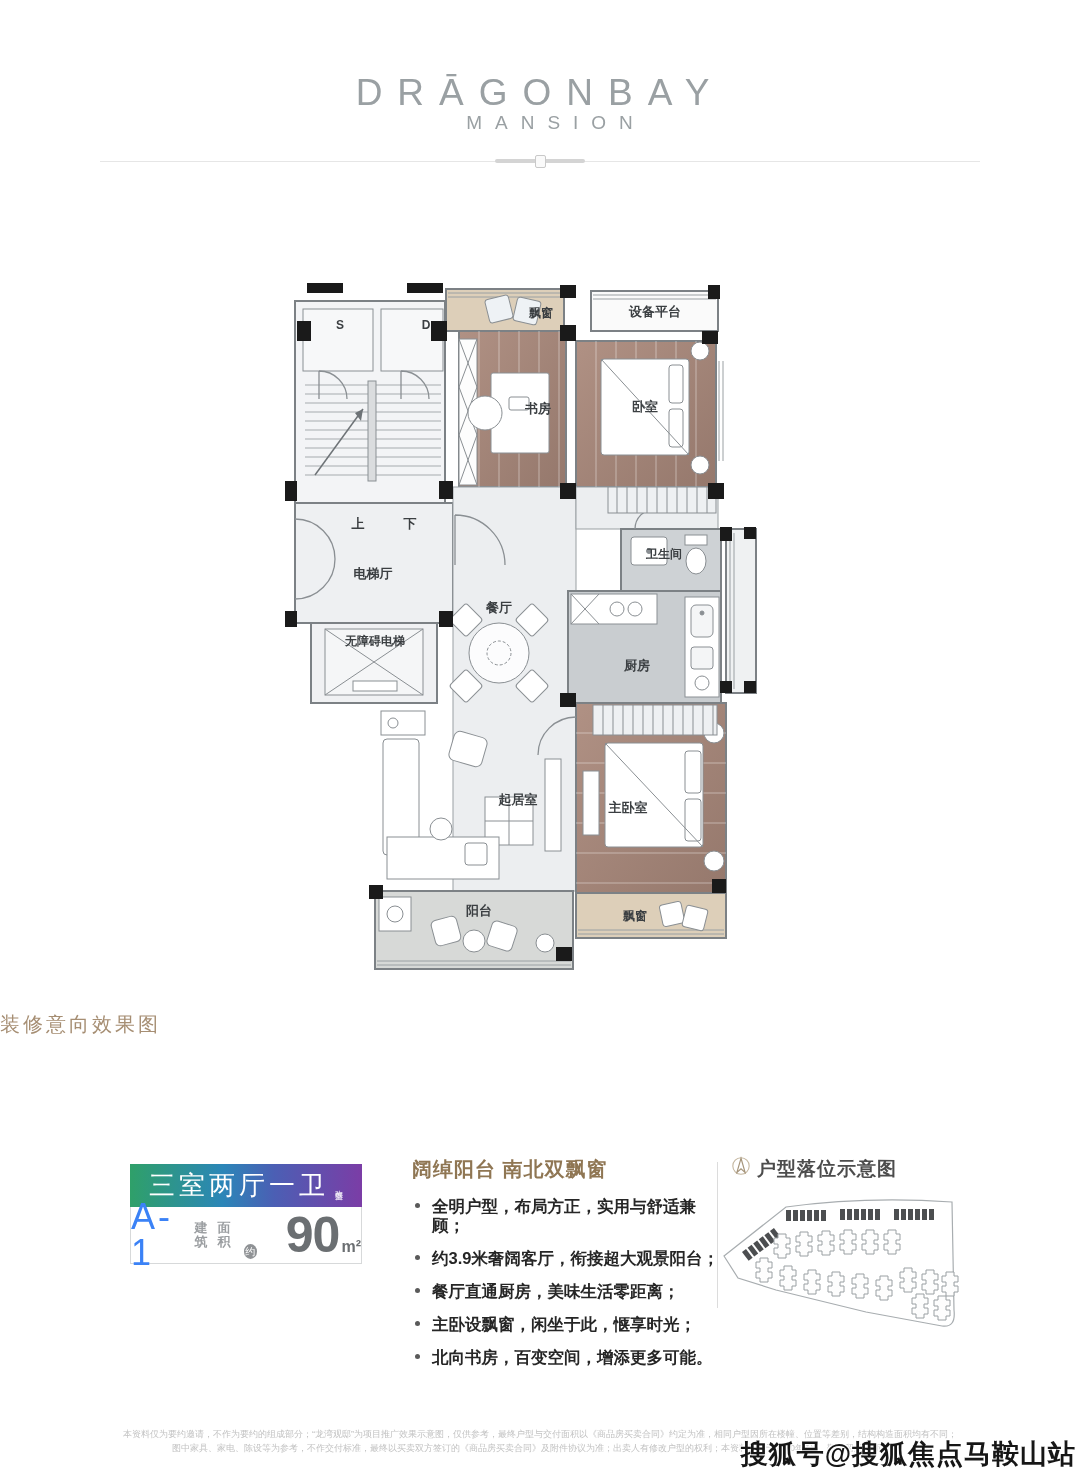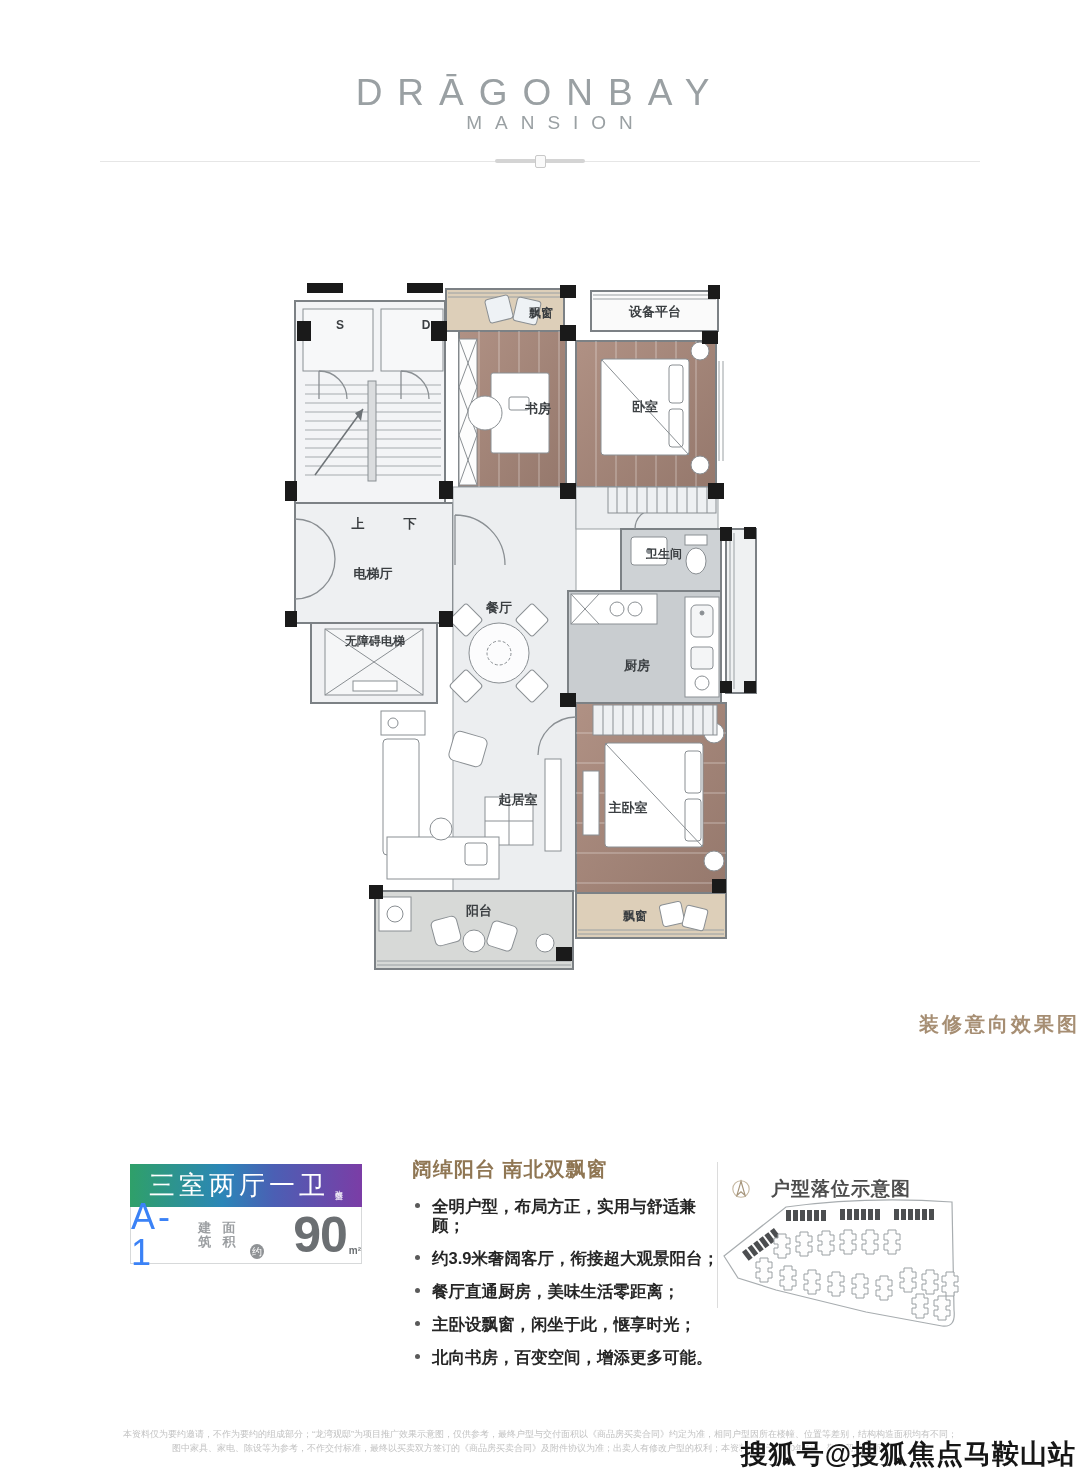--- a/index.html
+++ b/index.html
@@ -10,48 +10,48 @@
   .brand{top:60px;left:0;width:1080px;text-align:center;font-size:37px;letter-spacing:15px;color:#9aa0a3;font-weight:400;margin-top:12px;}
   .brand-sub{top:112px;left:16px;width:1080px;text-align:center;font-size:19px;letter-spacing:13px;color:#9aa0a3;font-weight:400;}
   .divider{top:161px;left:100px;width:880px;height:1px;background:#e6e6e6;}
   .divider-mid{top:159px;left:495px;width:90px;height:4px;background:#d4d4d4;border-radius:2px;}
   .divider-orn{top:155px;left:535px;width:9px;height:11px;border:1px solid #c9c9c9;background:#fafafa;border-radius:2px;}
 
   
   #plan{left:283px;top:281px;width:488px;height:697px;}
   .plan-label{font-family:"Liberation Sans",sans-serif;font-size:13px;font-weight:bold;fill:#3b3f42;text-anchor:middle;}
   .plan-label-sm{font-size:12px;}
-  .caption{top:1011px;left:0;width:1080px;text-align:right;font-size:20px;color:#a68e73;font-weight:700;letter-spacing:3px;}
+  .caption{top:1011px;left:0;width:1080px;text-align:left;font-size:20px;color:#a68e73;font-weight:400;letter-spacing:3px;}
 
   
   .badge{left:130px;top:1164px;width:232px;}
   .badge-top{height:43px;display:flex;align-items:center;justify-content:center;color:#fff;
     background:linear-gradient(90deg,#2fa069 0%,#2b86b8 40%,#4b5fb4 62%,#7b3da6 100%);}
   .badge-rooms{font-size:26px;font-weight:400;letter-spacing:4px;}
   .badge-tag{writing-mode:vertical-rl;font-size:8px;letter-spacing:1px;margin-left:3px;opacity:.92;}
   .badge-bottom{height:56px;background:#fff;border:1px solid #d7d9da;border-top:none;
     display:flex;align-items:center;justify-content:center;}
   .unit-code{font-size:36px;color:#3b82f6;font-weight:400;letter-spacing:3px;line-height:1;}
   .area-label{display:flex;flex-direction:row;font-size:13px;color:#9b9ea1;font-weight:700;line-height:1.1;margin-left:6px;}
   .approx-circle{width:15px;height:15px;border-radius:50%;background:#8f9295;color:#fff;font-size:10px;
     display:flex;align-items:center;justify-content:center;align-self:flex-end;margin:0 1px 4px 3px;}
   .area-value{font-size:50px;color:#6b6f72;font-weight:600;line-height:1;letter-spacing:-1px;margin-left:28px;}
-  .area-unit{font-size:10px;color:#6b6f72;font-weight:600;align-self:flex-end;margin:0 0 7px 2px;}
+  .area-unit{font-size:16px;color:#6b6f72;font-weight:600;align-self:flex-end;margin:0 0 7px 2px;}
 
   
   .features{left:412px;top:1156px;width:312px;}
   .features-title{font-size:20px;color:#8f7653;font-weight:700;letter-spacing:1px;}
   .feature-item{position:relative;padding-left:20px;margin-top:14px;font-size:16.5px;color:#262626;font-weight:700;line-height:1.15;}
   .feature-dot{position:absolute;left:3px;top:6px;width:5px;height:5px;border-radius:50%;background:#5a5a5a;}
 
   .vdivider{left:717px;top:1162px;width:1px;height:146px;background:#dcdcdc;}
 
   
   .map-block{left:731px;top:1156px;width:245px;}
-  .map-title-row{display:flex;align-items:center;gap:20px;margin-top:20px;}
+  .map-title-row{display:flex;align-items:flex-start;gap:6px;}
   .map-title{font-size:19px;color:#4c4c4c;font-weight:700;letter-spacing:1px;}
   #siteplan{left:716px;top:1190px;width:254px;height:160px;}
 
   
   .disclaimer{top:1428px;left:90px;width:900px;text-align:center;font-size:9px;color:#c2c2c2;line-height:1.55;}
   .watermark{top:1436px;right:4px;font-size:27px;font-weight:700;color:#161616;letter-spacing:1px;
     text-shadow:-1px -1px 0 #fff,1px -1px 0 #fff,-1px 1px 0 #fff,1px 1px 0 #fff,0 0 3px #fff;}
 </style>
 </head>
 <body>

